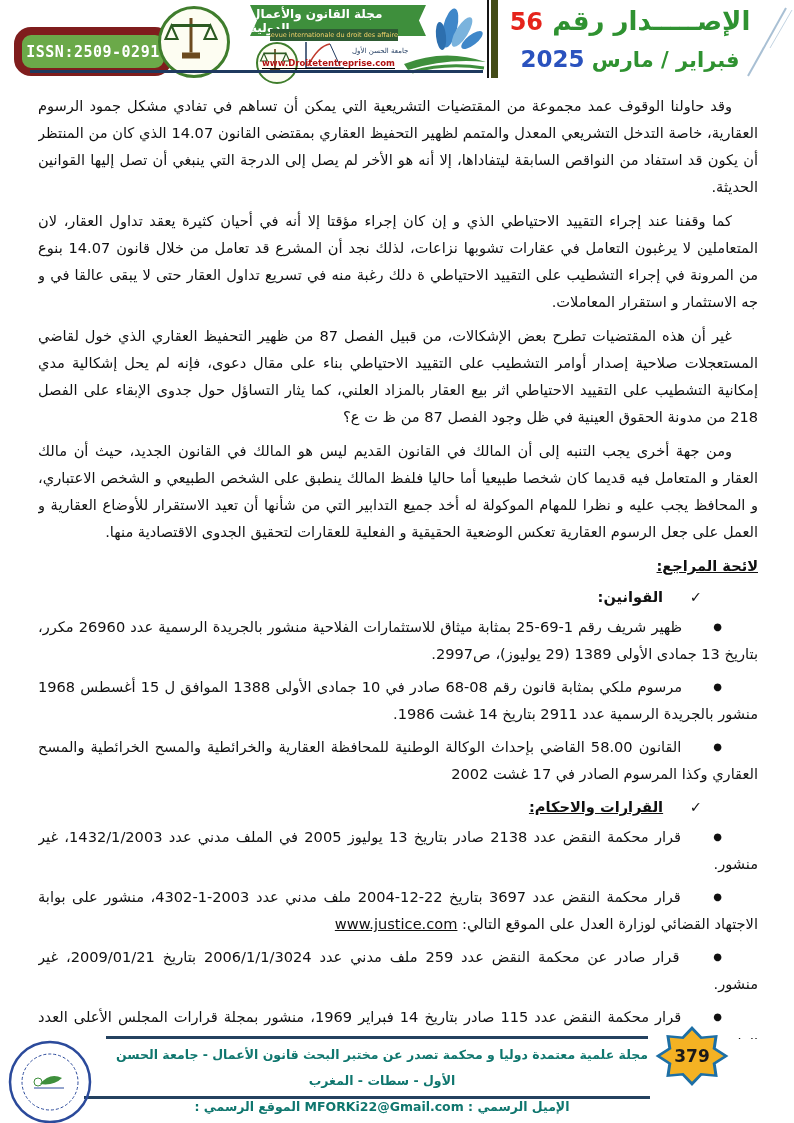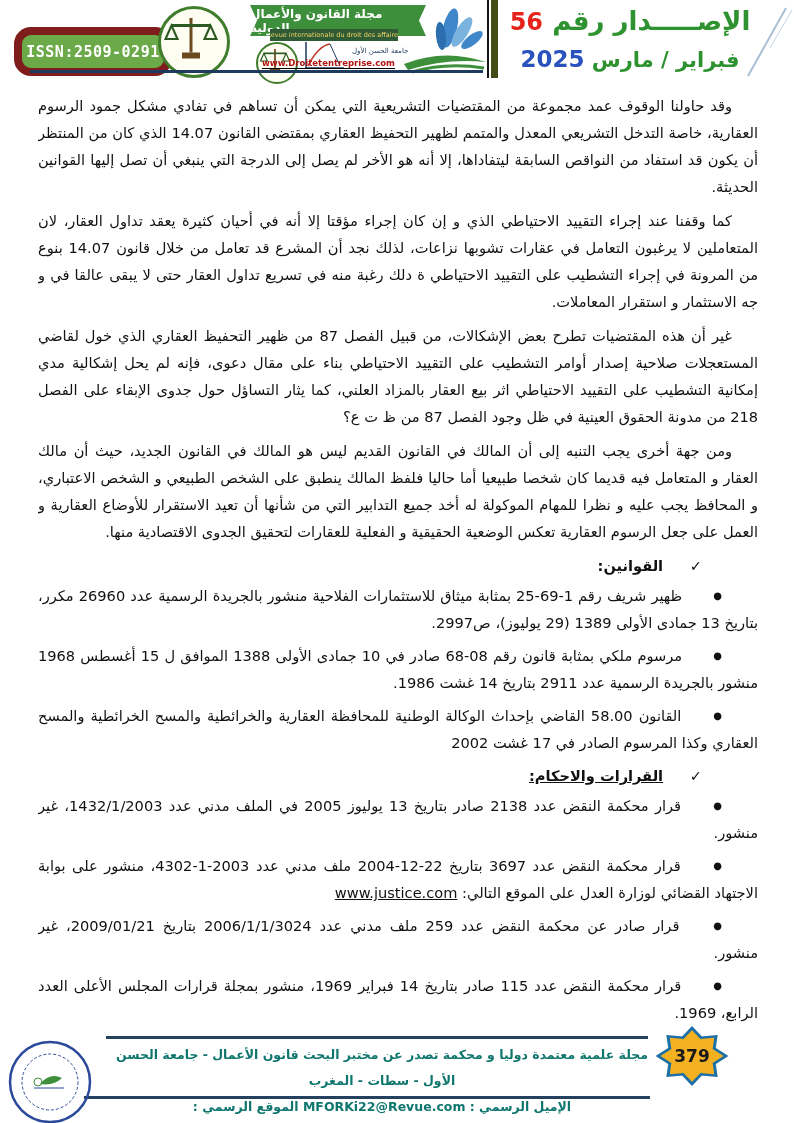--- a/index.html
+++ b/index.html
@@ -143,20 +143,21 @@
     </svg>
   </div>
 
   <div class="page-body">
 
     <p class="para">وقد حاولنا الوقوف عمد مجموعة من المقتضيات التشريعية التي يمكن أن تساهم في تفادي مشكل جمود الرسوم العقارية، خاصة التدخل التشريعي المعدل والمتمم لظهير التحفيظ العقاري بمقتضى القانون 14.07 الذي كان من المنتظر أن يكون قد استفاد من النواقص السابقة ليتفاداها، إلا أنه هو الأخر لم يصل إلى الدرجة التي ينبغي أن تصل إليها القوانين الحديثة.</p>
     <p class="para">كما وقفنا عند إجراء التقييد الاحتياطي الذي و إن كان إجراء مؤقتا إلا أنه في أحيان كثيرة يعقد تداول العقار، لان المتعاملين لا يرغبون التعامل في عقارات تشوبها نزاعات، لذلك نجد أن المشرع قد تعامل من خلال قانون 14.07 بنوع من المرونة في إجراء التشطيب على التقييد الاحتياطي ة دلك رغبة منه في تسريع تداول العقار حتى لا يبقى عالقا في و جه الاستثمار و استقرار المعاملات.</p>
     <p class="para">غير أن هذه المقتضيات تطرح بعض الإشكالات، من قبيل الفصل 87 من ظهير التحفيظ العقاري الذي خول لقاضي المستعجلات صلاحية إصدار أوامر التشطيب على التقييد الاحتياطي بناء على مقال دعوى، فإنه لم يحل إشكالية مدي إمكانية التشطيب على التقييد الاحتياطي اثر بيع العقار بالمزاد العلني، كما يثار التساؤل حول جدوى الإبقاء على الفصل 218 من مدونة الحقوق العينية في ظل وجود الفصل 87 من ظ ت ع؟</p>
     <p class="para">ومن جهة أخرى يجب التنبه إلى أن المالك في القانون القديم ليس هو المالك في القانون الجديد، حيث أن مالك العقار و المتعامل فيه قديما كان شخصا طبيعيا أما حاليا فلفظ المالك ينطبق على الشخص الطبيعي و الشخص الاعتباري، و المحافظ يجب عليه و نظرا للمهام الموكولة له أخد جميع التدابير التي من شأنها أن تعيد الاستقرار للأوضاع العقارية و العمل على جعل الرسوم العقارية تعكس الوضعية الحقيقية و الفعلية للعقارات لتحقيق الجدوى الاقتصادية منها.</p>
 
+    <div class="ref-title">لائحة المراجع:</div>
 
     <div class="check-row">
       <span class="check-mark">✓</span>
       <span class="check-label">القوانين:</span>
     </div>
 
     <div class="ref-item">
       <span class="ref-bullet">●</span>
       <span>ظهير شريف رقم 1-69-25 بمثابة ميثاق للاستثمارات الفلاحية منشور بالجريدة الرسمية عدد 26960 مكرر، بتاريخ 13 جمادى الأولى 1389 (29 يوليوز)، ص2997.</span>
     </div>
@@ -193,21 +194,21 @@
 
   </div>
 
   <div class="footer-rule-top"></div>
   <div class="footer-rule-bottom"></div>
 
   <div class="footer-text">
     <div>مجلة علمية معتمدة  دوليا و محكمة تصدر عن مختبر البحث قانون الأعمال - جامعة الحسن الأول - سطات - المغرب</div>
     <div>
       <span>الإميل الرسمي :</span>
-      <span>MFORKi22@Revue.com</span>
+      <span>MFORKi22@Gmail.com</span>
       <span>الموقع الرسمي :</span>
       
     </div>
   </div>
 
   <svg class="badge" viewBox="0 0 84 62">
     <polygon transform="translate(42,30) scale(1,0.82)" points="34,0 22.2,9.2 24,24 9.2,22.2 0,34 -9.2,22.2 -24,24 -22.2,9.2 -34,0 -22.2,-9.2 -24,-24 -9.2,-22.2 0,-34 9.2,-22.2 24,-24 22.2,-9.2" fill="#F4B223" stroke="#1D6FA5" stroke-width="3"></polygon>
     <text x="42" y="36" text-anchor="middle" font-size="17" font-weight="bold" fill="#1a1a1a">379</text>
   </svg>
 

